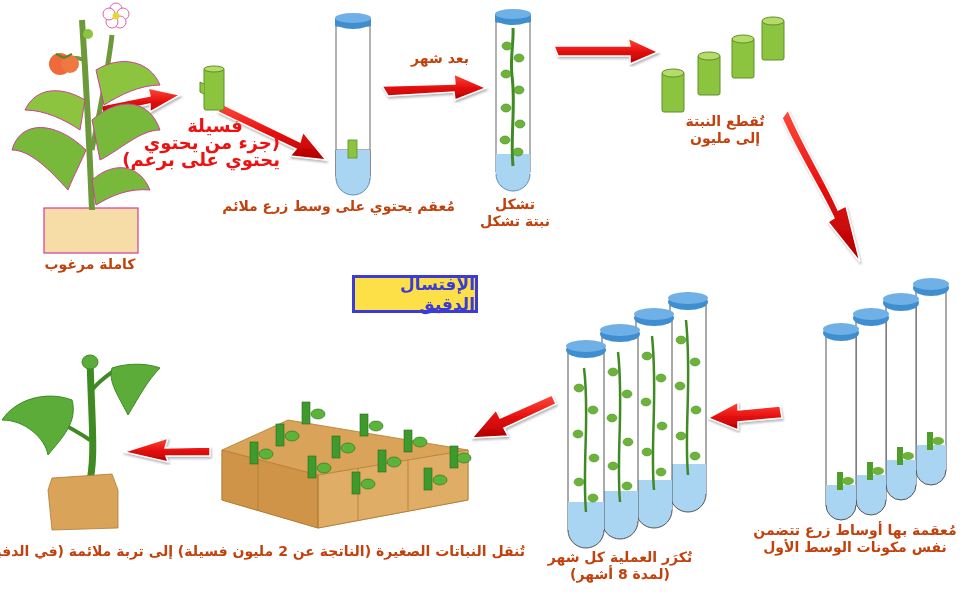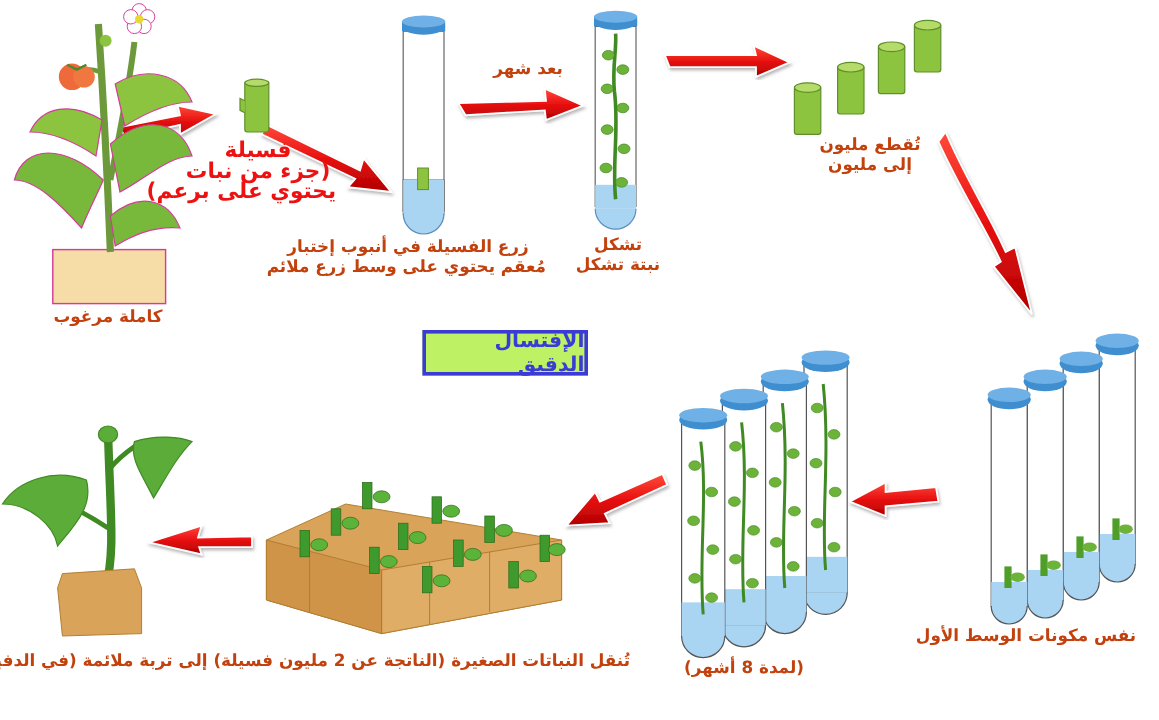--- a/index.html
+++ b/index.html
@@ -1,19 +1,19 @@
 <!DOCTYPE html>
 <html><head>
 <meta charset="utf-8">
 <style>
   html, body { margin:0; padding:0; background:#ffffff; }
   body { width:966px; height:600px; position:relative; overflow:hidden; font-family:"DejaVu Sans", sans-serif; }
   .lbl { position:absolute; direction:rtl; text-align:center; font-weight:bold; color:#c2410c; font-size:14px; line-height:17px; white-space:nowrap; font-family:"DejaVu Sans", sans-serif; }
   .lbl.red { color:#ee1111; font-size:18px; line-height:17px; }
-  .title-box { position:absolute; left:352px; top:275px; width:138px; height:38px; background:#bef264; border:3px solid #3b3bd6; box-sizing:border-box; display:flex; align-items:center; justify-content:center; }
+  .title-box { position:absolute; left:352px; top:275px; width:126px; height:38px; background:#fde047; border:3px solid #3b3bd6; box-sizing:border-box; display:flex; align-items:center; justify-content:center; }
   .title-box span { color:#3b3bd6; font-weight:bold; font-size:17px; direction:rtl; font-family:"DejaVu Sans", sans-serif; }
   svg { position:absolute; overflow:visible; }
 </style>
 </head>
 <body>
 
 <svg style="left:0;top:0" width="966" height="600">
   <defs>
     <linearGradient id="ag" x1="0" y1="0" x2="0" y2="1">
       <stop offset="0" stop-color="#ff4a3a"></stop>
@@ -74,36 +74,35 @@
   <div>كاملة مرغوب</div>
 </div>
 
 <svg style="left:200px;top:64px" width="30" height="50">
   <rect x="4" y="4" width="20" height="42" rx="2" fill="#8cc43f" stroke="#5f8f28" stroke-width="1"></rect>
   <ellipse cx="14" cy="5" rx="10" ry="3" fill="#b5dc6a" stroke="#5f8f28" stroke-width="1"></ellipse>
   <path d="M4,20 L0,18 L0,28 L4,30" fill="#8cc43f" stroke="#5f8f28" stroke-width="1"></path>
 </svg>
 <div class="lbl red" style="left:150px;top:117px;width:130px;">
   <div>فسيلة</div>
-  <div>(جزء من نبات</div>
+  <div>(جزء من يحتوي</div>
   <div>يحتوي على برعم)</div>
 </div>
 
 <svg style="left:330px;top:10px" width="50" height="190">
   <rect x="6" y="16" width="34" height="150" fill="#fff" stroke="#666" stroke-width="1"></rect>
   <path d="M6,140 L6,166 A17,17 0 0 0 40,166 L40,140 Z" fill="#a9d4f2" stroke="#666" stroke-width="1"></path>
   <rect x="6" y="140" width="34" height="28" fill="#a9d4f2"></rect>
   <path d="M6,168 A17,17 0 0 0 40,168" fill="#a9d4f2" stroke="#5b8fc2" stroke-width="1"></path>
   <rect x="18" y="130" width="9" height="18" fill="#8cc43f" stroke="#5f8f28" stroke-width="0.8"></rect>
   <ellipse cx="23" cy="12" rx="18" ry="7" fill="#3f8fd0"></ellipse>
   <rect x="5" y="8" width="36" height="8" fill="#3f8fd0"></rect>
   <ellipse cx="23" cy="8" rx="18" ry="5" fill="#6fb0e6"></ellipse>
 </svg>
 <div class="lbl" style="left:225px;top:198px;width:230px;">
-  <div>زرع الفسيلة في أنبوب إختبار</div>
   <div>مُعقم يحتوي على وسط زرع ملائم</div>
 </div>
 
 <div class="lbl" style="left:395px;top:50px;width:90px;">
   <div>بعد شهر</div>
 </div>
 
 <svg style="left:490px;top:6px" width="50" height="190">
   <rect x="6" y="16" width="34" height="150" fill="#fff" stroke="#666" stroke-width="1"></rect>
   <rect x="6" y="148" width="34" height="20" fill="#a9d4f2"></rect>
@@ -134,21 +133,21 @@
       <ellipse cx="23" cy="63" rx="11" ry="4" fill="#b5dc6a"></ellipse>
     <rect x="48" y="45" width="22" height="40" rx="2"></rect>
       <ellipse cx="59" cy="46" rx="11" ry="4" fill="#b5dc6a"></ellipse>
     <rect x="82" y="28" width="22" height="40" rx="2"></rect>
       <ellipse cx="93" cy="29" rx="11" ry="4" fill="#b5dc6a"></ellipse>
     <rect x="112" y="10" width="22" height="40" rx="2"></rect>
       <ellipse cx="123" cy="11" rx="11" ry="4" fill="#b5dc6a"></ellipse>
   </g>
 </svg>
 <div class="lbl" style="left:670px;top:113px;width:110px;">
-  <div>تُقطع مليون</div>
+  <div>تُقطع النبتة</div>
   <div>إلى مليون</div>
 </div>
 
 <div class="title-box">
   <span>الإفتسال الدقيق</span>
 </div>
 
 <svg style="left:788px;top:260px" width="180" height="260">
   <g>
 
@@ -179,20 +178,21 @@
     <rect x="38" y="75" width="30" height="170" fill="#fff" stroke="#555" stroke-width="1"></rect>
     <rect x="38" y="225" width="30" height="20" fill="#a9d4f2"></rect>
     <path d="M38,245 A15,15 0 0 0 68,245" fill="#a9d4f2" stroke="#555" stroke-width="1"></path>
     <rect x="49" y="212" width="6" height="18" fill="#4f9e2a"></rect>
       <ellipse cx="60" cy="221" rx="6" ry="4" fill="#6db33a"></ellipse>
     <ellipse cx="53" cy="73" rx="18" ry="8" fill="#3f8fd0"></ellipse>
       <ellipse cx="53" cy="69" rx="18" ry="6" fill="#6fb0e6"></ellipse>
   </g>
 </svg>
 <div class="lbl" style="left:745px;top:522px;width:220px;">
+  <div>مُعقمة بها أوساط زرع تتضمن</div>
   <div>نفس مكونات الوسط الأول</div>
 </div>
 
 <svg style="left:550px;top:290px" width="190" height="250">
   <g id="tp">
 
     <rect x="120" y="14" width="36" height="190" fill="#fff" stroke="#555" stroke-width="1"></rect>
     <rect x="120" y="174" width="36" height="30" fill="#a9d4f2"></rect>
     <path d="M120,204 A18,18 0 0 0 156,204" fill="#a9d4f2" stroke="#555" stroke-width="1"></path>
     <path d="M138,185 C134,140 142,90 136,30" stroke="#3f8a22" stroke-width="2.5" fill="none"></path>
@@ -247,20 +247,21 @@
         <ellipse cx="28" cy="144" rx="5" ry="4"></ellipse>
         <ellipse cx="44" cy="168" rx="5" ry="4"></ellipse>
         <ellipse cx="29" cy="192" rx="5" ry="4"></ellipse>
         <ellipse cx="43" cy="208" rx="5" ry="4"></ellipse>
       </g>
     <ellipse cx="36" cy="60" rx="20" ry="8" fill="#3f8fd0"></ellipse>
       <ellipse cx="36" cy="56" rx="20" ry="6" fill="#6fb0e6"></ellipse>
   </g>
 </svg>
 <div class="lbl" style="left:545px;top:549px;width:150px;">
+  <div>تُكرَر العملية كل شهر</div>
   <div>(لمدة 8 أشهر)</div>
 </div>
 
 <svg style="left:218px;top:380px" width="260" height="160">
   <g stroke="#b07c30" stroke-width="0.8">
 
     <polygon points="4,70 70,40 250,70 250,120 100,148 4,120" fill="#d9a35a"></polygon>
     <polygon points="4,70 100,95 100,148 4,120" fill="#cf9448"></polygon>
     <polygon points="100,95 250,70 250,120 100,148" fill="#e0ad66"></polygon>
     <line x1="40" y1="80" x2="40" y2="130"></line>

